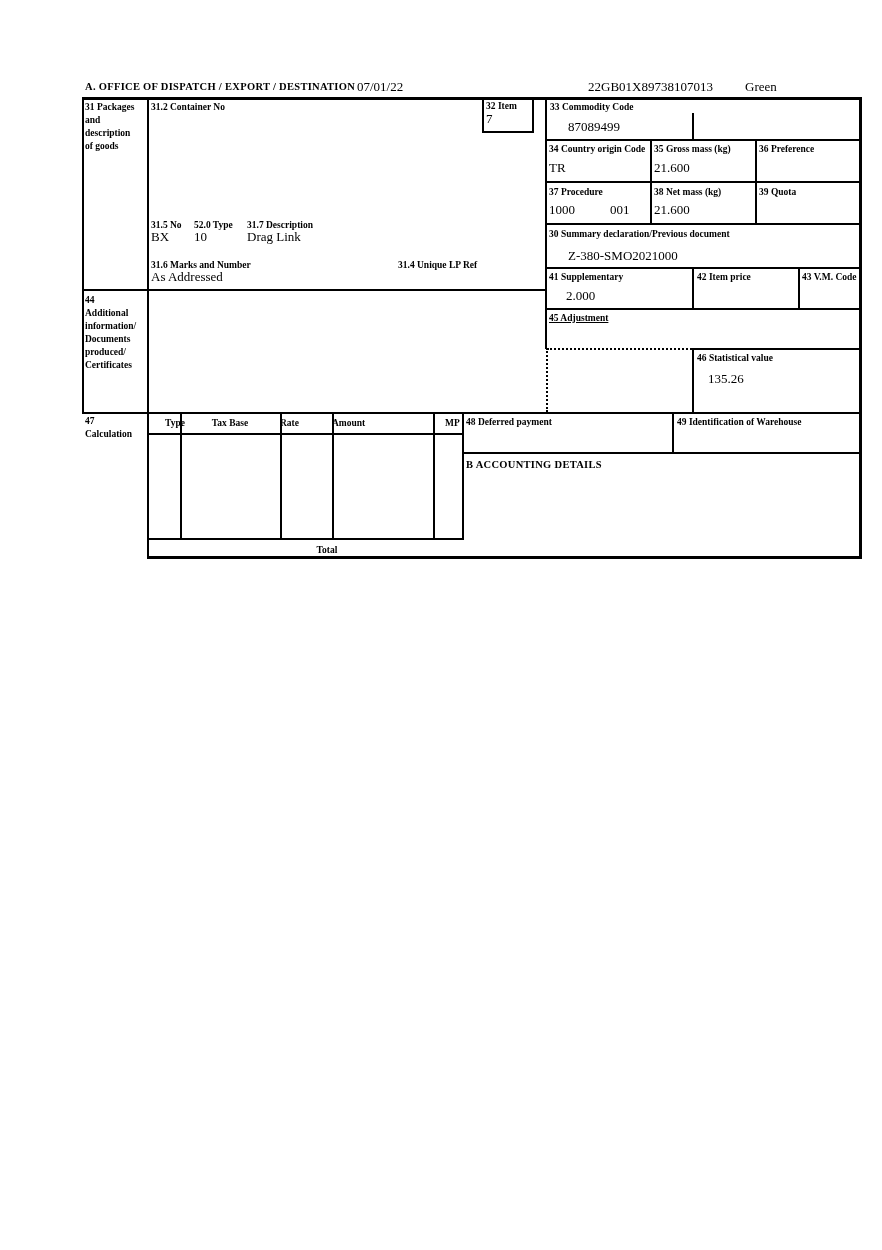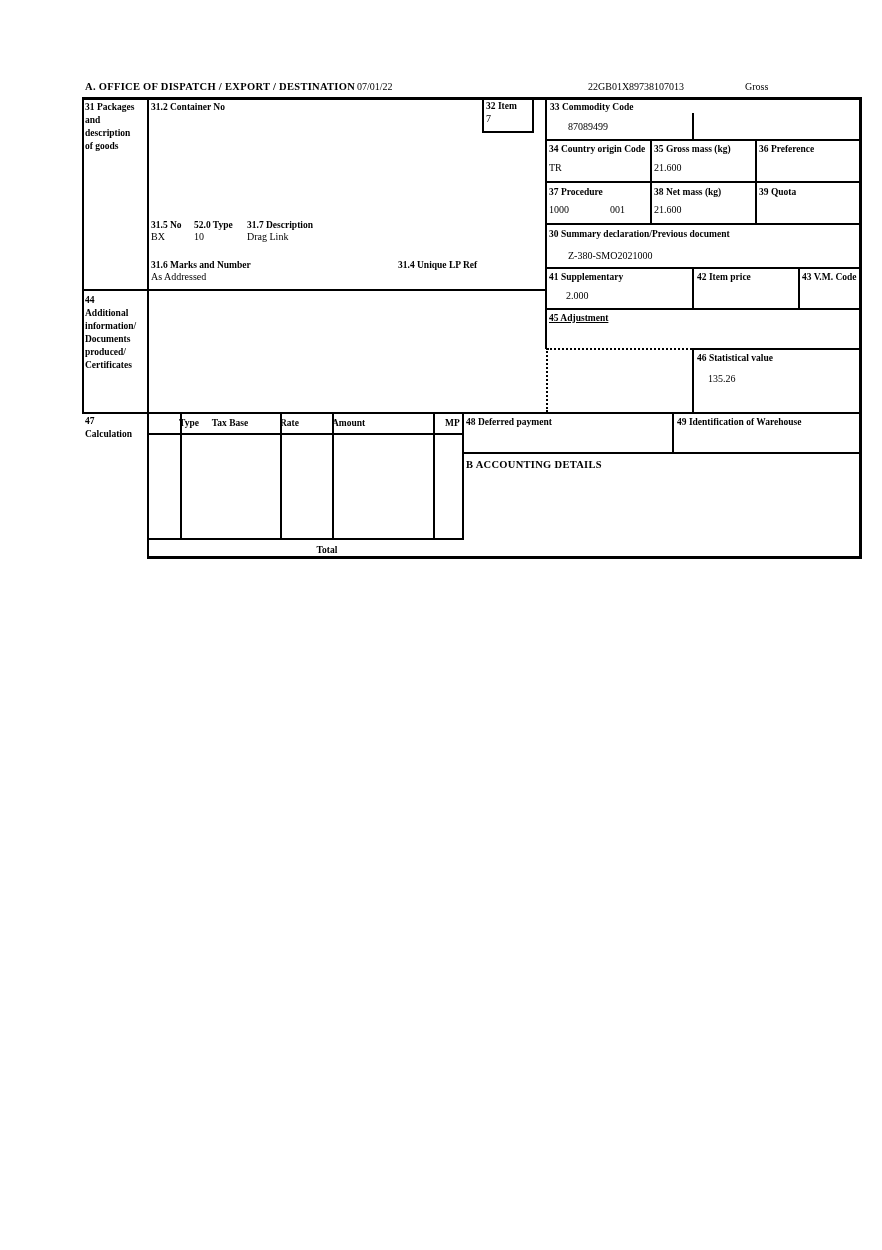--- a/index.html
+++ b/index.html
@@ -8,35 +8,35 @@
     width:882px;height:1250px;
     background:#fff;
     font-family:"Liberation Serif","DejaVu Serif",serif;
     color:#000;
   }
   .ln{position:absolute;background:#000;}
   .dot-h{position:absolute;height:0;border-top:2px dotted #000;}
   .dot-v{position:absolute;width:0;border-left:2px dotted #000;}
   .lbl{position:absolute;font-size:9.5px;font-weight:bold;line-height:13px;white-space:nowrap;}
   .big{position:absolute;font-size:10.5px;font-weight:bold;white-space:nowrap;letter-spacing:.3px;}
-  .val{position:absolute;font-size:10px;font-weight:normal;line-height:15px;white-space:nowrap;}
+  .val{position:absolute;font-size:13px;font-weight:normal;line-height:15px;white-space:nowrap;}
   .prewrap{white-space:pre-line;}
   .th{position:absolute;top:414px;height:18px;font-size:9.5px;font-weight:bold;line-height:18px;}
   .tc{text-align:center;}
   .tr{text-align:left;}
 </style>
 </head>
 <body>
 
 <div class="doc">
 
   <div class="big" style="left:85px;top:81px;">A. OFFICE OF DISPATCH / EXPORT / DESTINATION</div>
   <div class="val" style="left:357px;top:79px;">07/01/22</div>
   <div class="val" style="left:588px;top:79px;">22GB01X89738107013</div>
-  <div class="val" style="left:745px;top:79px;">Gross</div>
+  <div class="val" style="left:745px;top:79px;">Green</div>
 
   <div class="ln" style="left:82px;top:97px;width:780px;height:3px;"></div>
   <div class="ln" style="left:82px;top:97px;width:2px;height:317px;"></div>
   <div class="ln" style="left:859px;top:97px;width:3px;height:462px;"></div>
   <div class="ln" style="left:147px;top:97px;width:2px;height:461px;"></div>
   <div class="ln" style="left:82px;top:289px;width:465px;height:2px;"></div>
   <div class="ln" style="left:82px;top:412px;width:780px;height:2px;"></div>
   <div class="ln" style="left:545px;top:97px;width:2px;height:252px;"></div>
 
   <div class="ln" style="left:482px;top:97px;width:2px;height:36px;"></div>
@@ -122,21 +122,21 @@
 produced/
 Certificates</div>
   <div class="lbl" style="left:549px;top:312px;text-decoration:underline;">45 Adjustment</div>
 
   <div class="lbl" style="left:697px;top:352px;">46 Statistical value</div>
   <div class="val" style="left:708px;top:371px;">135.26</div>
 
   <div class="lbl prewrap" style="left:85px;top:415px;width:62px;">47
 Calculation</div>
 
-  <div class="th tc" style="left:161px;width:56px;">Type</div>
+  <div class="th tc" style="left:147px;width:56px;">Type</div>
   <div class="th tc" style="left:180px;width:100px;">Tax Base</div>
   <div class="th tr" style="left:280px;width:49px;">Rate</div>
   <div class="th tr" style="left:332px;width:96px;">Amount</div>
   <div class="th tc" style="left:433px;width:39px;">MP</div>
   <div class="th tc" style="left:282px;top:541px;width:90px;">Total</div>
 
   <div class="lbl" style="left:466px;top:416px;">48 Deferred payment</div>
   <div class="lbl" style="left:677px;top:416px;">49 Identification of Warehouse</div>
   <div class="big" style="left:466px;top:459px;">B ACCOUNTING DETAILS</div>
 

